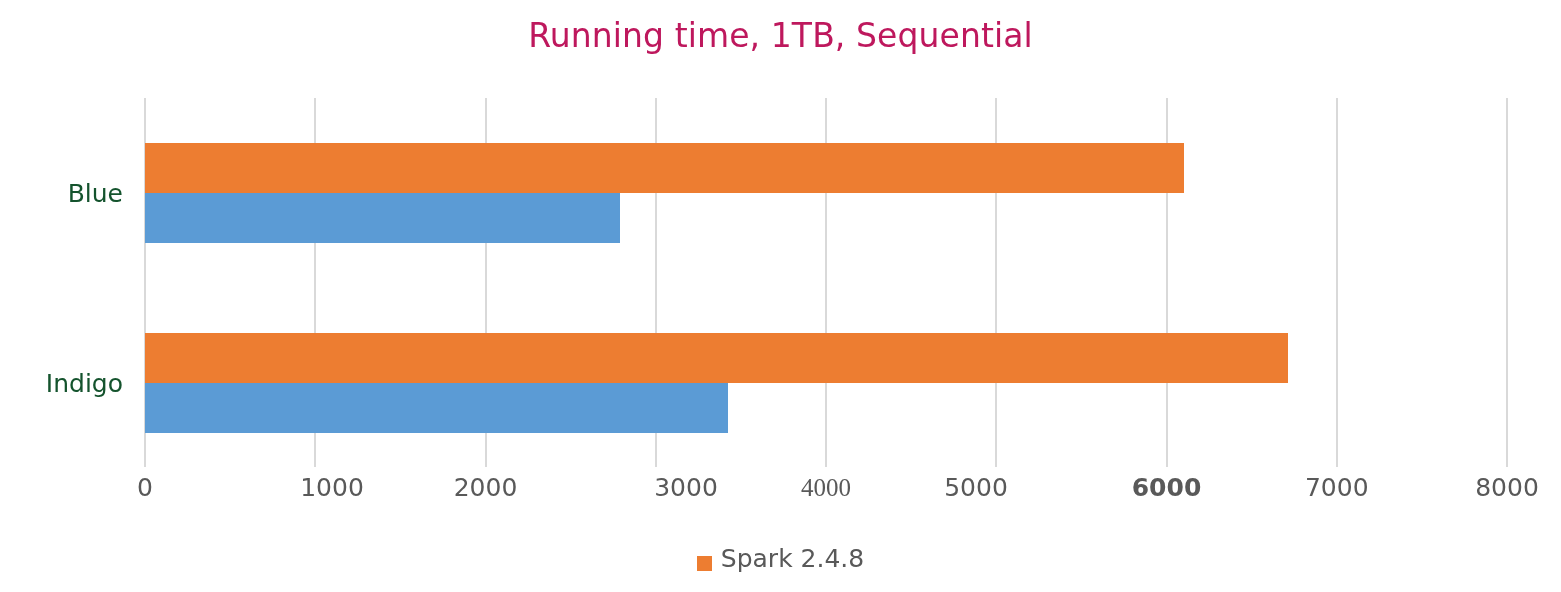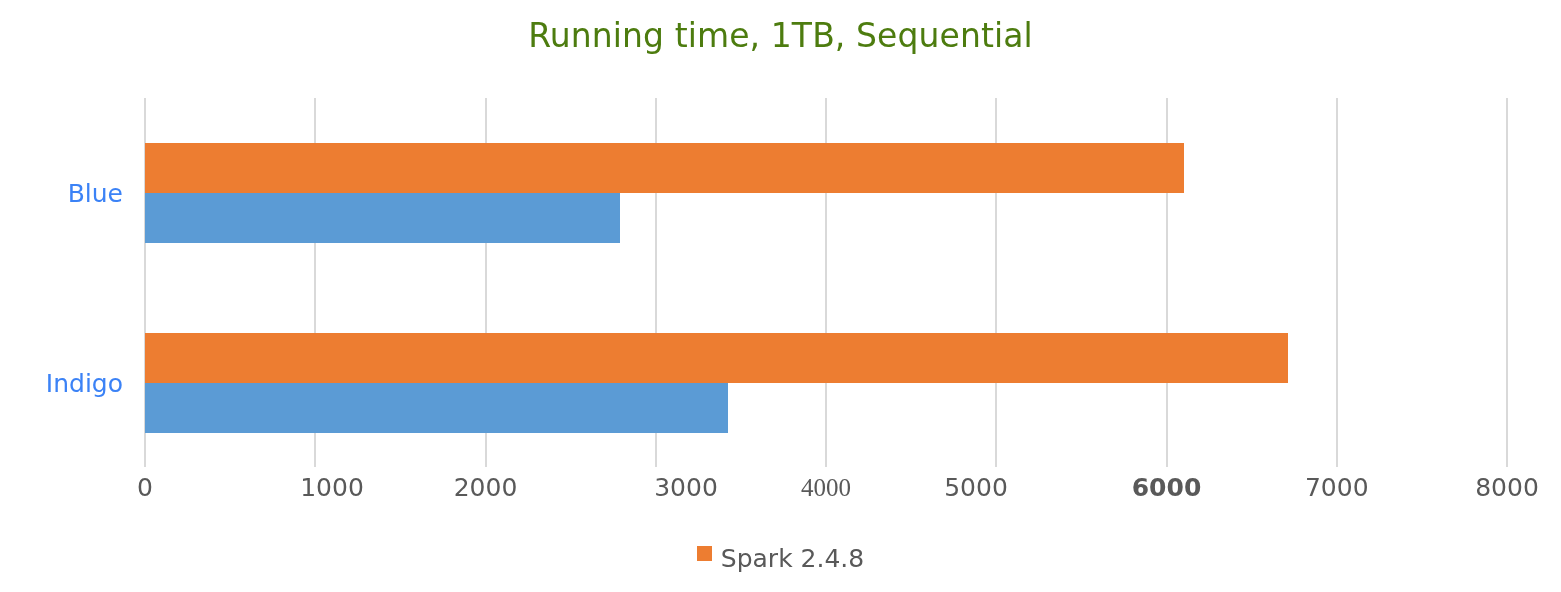--- a/index.html
+++ b/index.html
@@ -24,21 +24,21 @@
 
   
   .chart-title {
     position: absolute;
     left: 0;
     top: 16px;
     width: 1561px;
     text-align: center;
     font-size: 33px;
     font-weight: 400;
-    color: #4d7c0f;
+    color: #be185d;
     letter-spacing: 0.1px;
     line-height: 1.2;
     white-space: nowrap;
   }
 
   
   .plot-area {
     position: absolute;
     left: 145px;
     top: 98px;
@@ -80,21 +80,21 @@
     top: 98px;
     width: 123px;
     height: 369px;
   }
   .cat-label {
     position: absolute;
     right: 0;
     width: 123px;
     text-align: right;
     font-size: 25px;
-    color: #3b82f6;
+    color: #14532d;
     line-height: 1;
     white-space: nowrap;
     transform: translateY(-50%);
   }
 
   
   .val-labels {
     position: absolute;
     left: 145px;
     top: 475px;
@@ -117,21 +117,21 @@
     left: 0;
     top: 546px;
     width: 1561px;
     display: flex;
     justify-content: center;
     align-items: center;
     gap: 38px;
   }
   .legend-item {
     display: flex;
-    align-items: flex-start;
+    align-items: flex-end;
     gap: 9px;
   }
   .legend-swatch {
     width: 15px;
     height: 15px;
     flex: 0 0 auto;
   }
   .legend-swatch.series-0 { background: #ed7d31; }
   .legend-swatch.series-1 { background: #5b9bd5; }
   .legend-text {

